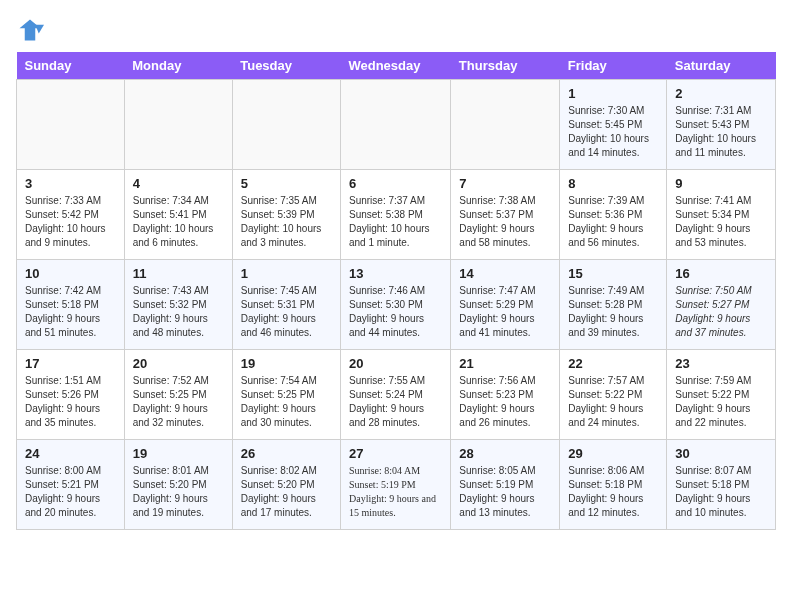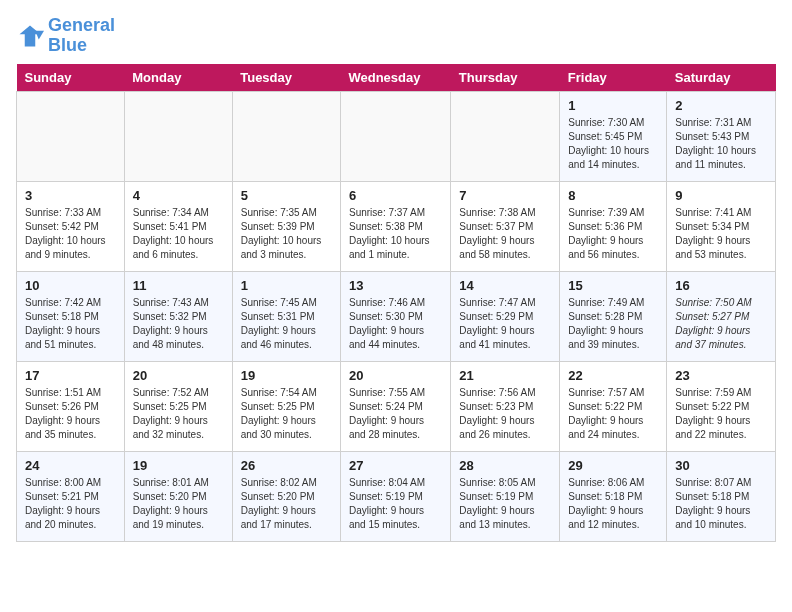--- a/index.html
+++ b/index.html
@@ -45,21 +45,21 @@
     .location {
       font-size: 14px;
       color: #555;
     }
     table {
       width: 100%;
       border-collapse: collapse;
       font-size: 11px;
     }
     thead tr th {
-      background-color: #be185d;
+      background-color: #8b5cf6;
       color: #fff;
       padding: 6px 8px;
       text-align: left;
       font-size: 13px;
       font-weight: bold;
     }
     tbody tr td {
       vertical-align: top;
       padding: 6px 8px;
       border: 1px solid #d0d0d0;
@@ -90,24 +90,20 @@
   </style>
 </head>
 <body>
 
 <div class="header-area">
   <div class="logo">
     <svg class="logo-icon" viewBox="0 0 32 32">
       <polygon points="16,4 28,14 22,14 22,28 10,28 10,14 4,14" fill="#4a90d9"></polygon>
       <polygon points="22,10 32,10 26,20" fill="#4a90d9"></polygon>
     </svg>
-    <div class="logo-text">
-      <div><span>General</span></div>
-      <div style="color:#4a90d9">Blue</div>
-    </div>
   </div>
   <div class="title-area">
     <div class="month-title"></div>
     <div class="location"></div>
   </div>
 </div>
 
 <table>
   <thead>
     <tr>
@@ -286,21 +282,21 @@
 Daylight: 9 hours and 19 minutes.</div>
         </td>
         <td>
           <div class="day-number">26</div>
           <div class="day-info" style="white-space: pre-line;">Sunrise: 8:02 AM
 Sunset: 5:20 PM
 Daylight: 9 hours and 17 minutes.</div>
         </td>
         <td>
           <div class="day-number">27</div>
-          <div class="day-info" style="white-space: pre-line;">Sunrise: 8:04 AM
+          <div class="day-info" style="white-space: pre-line; font-family: Liberation Serif, serif;">Sunrise: 8:04 AM
 Sunset: 5:19 PM
 Daylight: 9 hours and 15 minutes.</div>
         </td>
         <td>
           <div class="day-number">28</div>
           <div class="day-info" style="white-space: pre-line;">Sunrise: 8:05 AM
 Sunset: 5:19 PM
 Daylight: 9 hours and 13 minutes.</div>
         </td>
         <td>

